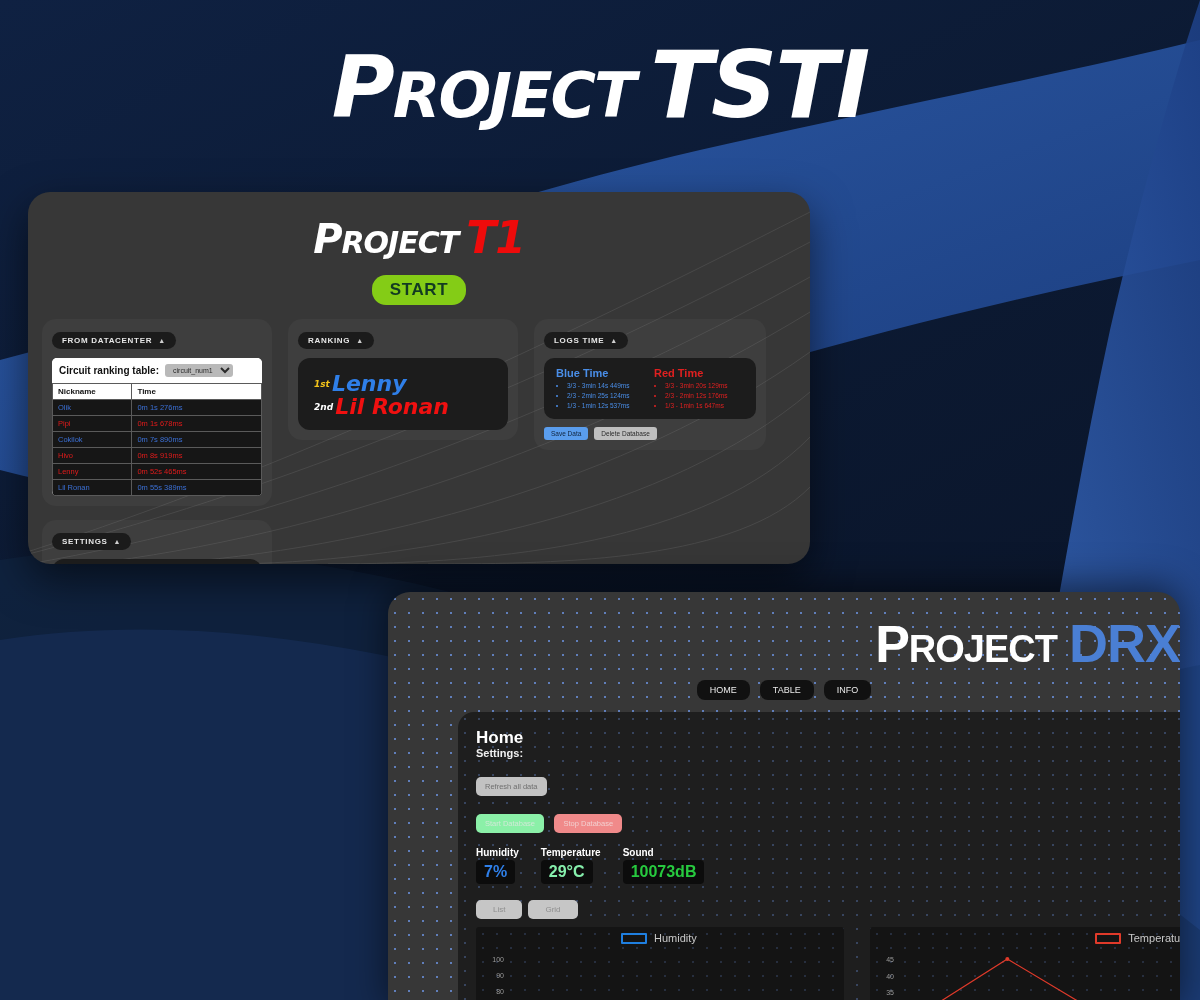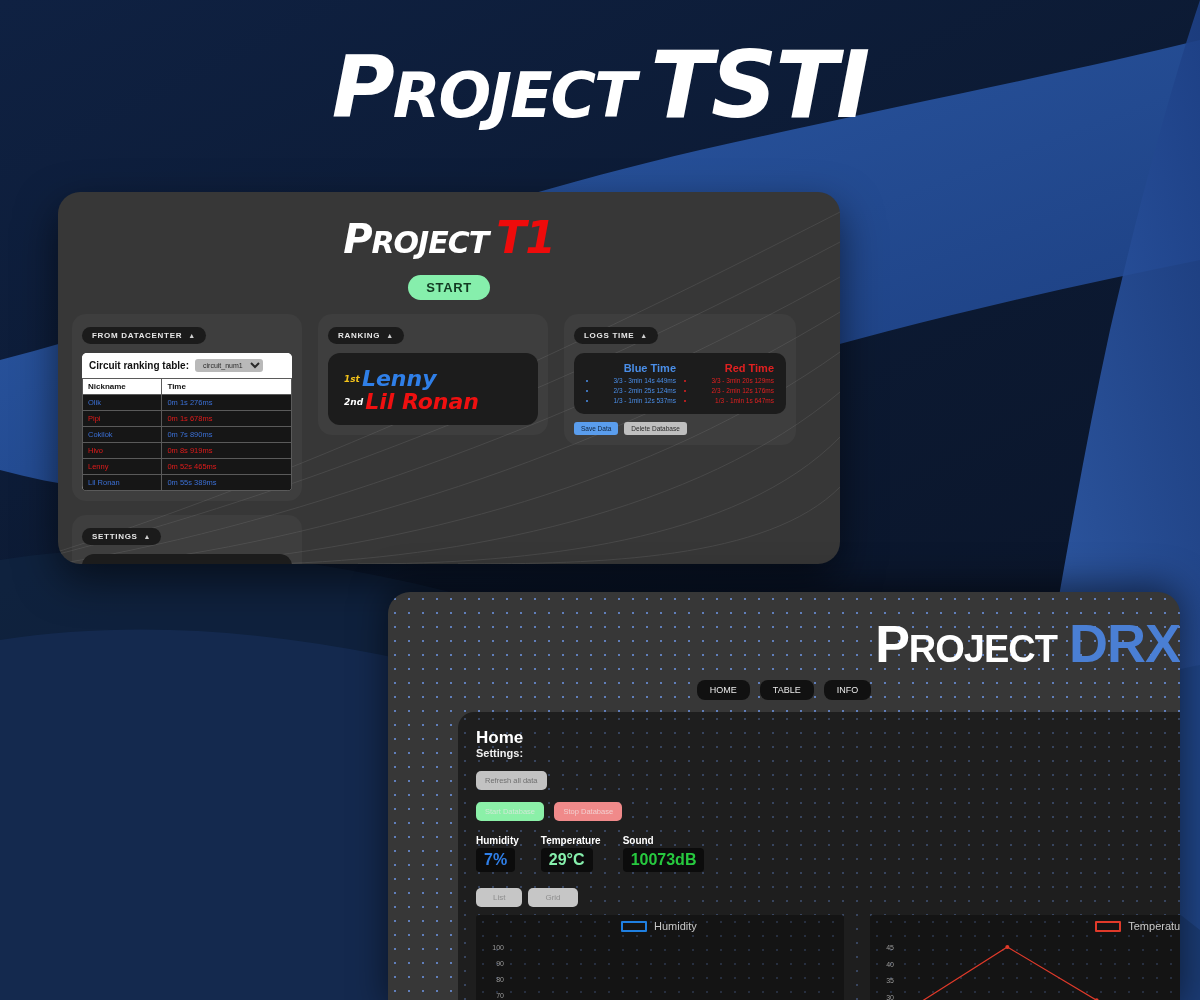--- a/index.html
+++ b/index.html
@@ -29,42 +29,41 @@
   .mt-c { font-size: 92px; margin-left: 16px; }
 
   
   #t1-window {
     position: absolute; z-index: 10;
     left: 28px; top: 192px; width: 782px; height: 372px;
     background: #373737;
     border-radius: 22px;
     overflow: hidden;
     box-shadow: 0 16px 42px rgba(0,0,0,.55);
-    margin-left: 30px;
   }
   #t1-window .deco { position: absolute; inset: 0; pointer-events: none; }
   #t1-inner { position: relative; z-index: 2; padding: 20px 0 0 0; }
 
   .t1-brand {
     text-align: center;
     font-family: "DejaVu Sans", sans-serif;
     font-style: italic; font-weight: bold;
     letter-spacing: -1px;
     white-space: nowrap;
   }
   .t1-brand .p { font-size: 40px; color: #fff; }
   .t1-brand .roject { font-size: 30px; color: #fff; }
   .t1-brand .t1 { font-size: 44px; color: #ee0b0b; margin-left: 8px; }
 
   .start-btn {
     display: block; margin: 12px auto 0;
-    background: #86efac; color: #123a22;
+    background: #84cc16; color: #123a22;
     border: none; border-radius: 14px;
     padding: 5px 18px;
-    font-size: 13px; font-weight: bold; letter-spacing: .6px;
+    font-size: 17px; font-weight: bold; letter-spacing: .6px;
     cursor: pointer;
   }
 
   .t1-cols { display: flex; gap: 16px; padding: 14px 14px 0 14px; align-items: flex-start; }
   .t1-col { flex: 0 0 auto; }
 
   .sect {
     background: rgba(255,255,255,.035);
     border-radius: 14px;
     padding: 10px;
@@ -112,21 +111,21 @@
               font-style: italic; font-weight: bold; line-height: 1.05; }
   .rank-pos { font-size: 9px; vertical-align: 0.45em; }
   .rank-name { font-size: 22px; margin-left: 2px; }
 
   
   .logs-card {
     margin-top: 9px; background: #1c1c1c; border-radius: 10px;
     padding: 9px 12px; width: 212px;
   }
   .logs-cols { display: flex; gap: 8px; }
-  .logs-col { flex: 1 1 0; min-width: 0; text-align: right; }
+  .logs-col { flex: 1 1 0; min-width: 0; }
   .logs-h { font-size: 11px; font-weight: bold; margin-bottom: 2px; }
   .logs-col ul { margin: 0; padding-left: 11px; }
   .logs-col li { font-size: 6.5px; line-height: 1.5; }
   .logs-btns { display: flex; gap: 6px; margin-top: 8px; }
   .lb {
     border: none; border-radius: 3px; padding: 3px 7px;
     font-size: 6.5px; cursor: pointer;
     font-family: "Liberation Sans", sans-serif;
   }
   .lb-save { background: #5a9ded; color: #10243d; }
@@ -169,21 +168,21 @@
     background: #1e1e1e;
     background-image: radial-gradient(circle, rgba(110,150,230,.35) .7px, transparent .8px);
     background-size: 14px 14px;
     border-radius: 16px;
     padding: 16px 18px;
   }
   .home-title { color: #fff; font-size: 17px; font-weight: bold; }
   .home-sub { color: #f0f0f0; font-size: 11px; font-weight: bold; margin-top: -1px; }
   .drx-btn {
     border: none; border-radius: 5px; padding: 5px 9px;
-    font-size: 7.5px; cursor: pointer; margin-top: 12px;
+    font-size: 7.5px; cursor: pointer; margin-top: 18px;
     font-family: "Liberation Sans", sans-serif;
   }
   .b-refresh { background: #c2c2c2; color: #6f6f6f; }
   .b-start { background: #8bf0a8; color: #cfe9d6; }
   .b-stop { background: #f08a8a; color: #f2cfcf; margin-left: 6px; }
 
   .metrics { display: flex; gap: 22px; margin-top: 14px; }
   .m-label { color: #fff; font-size: 10px; font-weight: bold; }
   .m-val {
     background: #0c0c0c; border-radius: 4px;

